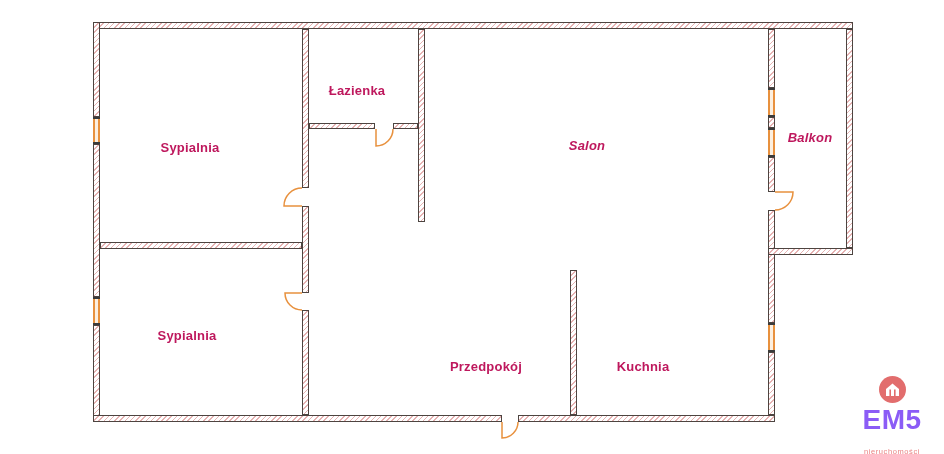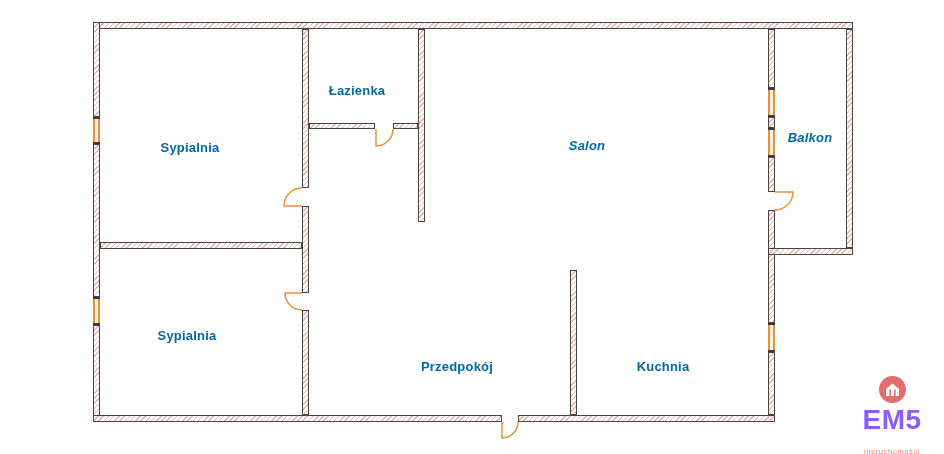--- a/index.html
+++ b/index.html
@@ -29,21 +29,21 @@
   }
   .window.v::before{top:0;}
   .window.v::after{bottom:0;}
   
   #door-svg{position:absolute;left:0;top:0;pointer-events:none;}
   #door-svg path{stroke:#e8913e;stroke-width:1.5;fill:none;}
   
   .room-label{
     position:absolute;
     transform:translate(-50%,-50%);
-    color:#0369a1;
+    color:#be185d;
     font-size:13px;
     font-weight:bold;
     white-space:nowrap;
     letter-spacing:0.2px;
     text-align:center;
   }
   
   #logo{
     position:absolute;left:856px;top:376px;width:72px;
     text-align:center;line-height:1;
@@ -113,22 +113,22 @@
     <path d="M 775 192 L 793 192 A 18 18 0 0 1 775 210"></path>
 
     <path d="M 502 422 L 502 438 A 16 16 0 0 0 518 422"></path>
   </svg>
 
   <div class="room-label" style="left:190px;top:147px;">Sypialnia</div>
   <div class="room-label" style="left:357px;top:90px;">Łazienka</div>
   <div class="room-label" style="left:587px;top:145px;font-style:italic;">Salon</div>
   <div class="room-label" style="left:810px;top:137px;font-style:italic;">Balkon</div>
   <div class="room-label" style="left:187px;top:335px;">Sypialnia</div>
-  <div class="room-label" style="left:457px;top:366px;">Przedpokój</div>
-  <div class="room-label" style="left:663px;top:366px;">Kuchnia</div>
+  <div class="room-label" style="left:486px;top:366px;">Przedpokój</div>
+  <div class="room-label" style="left:643px;top:366px;">Kuchnia</div>
 
   <div id="logo">
     <div class="mark">
       <svg width="17" height="15" viewBox="0 0 17 15">
         <path d="M2 14 V7 L8.5 1.5 L15 7 V14 Z" fill="#ffffff"></path>
         <rect x="5.4" y="7.5" width="1.6" height="6.5" fill="#e26d6d"></rect>
         <rect x="10" y="7.5" width="1.6" height="6.5" fill="#e26d6d"></rect>
       </svg>
     </div>
     <div class="brand-name">EM5</div>

